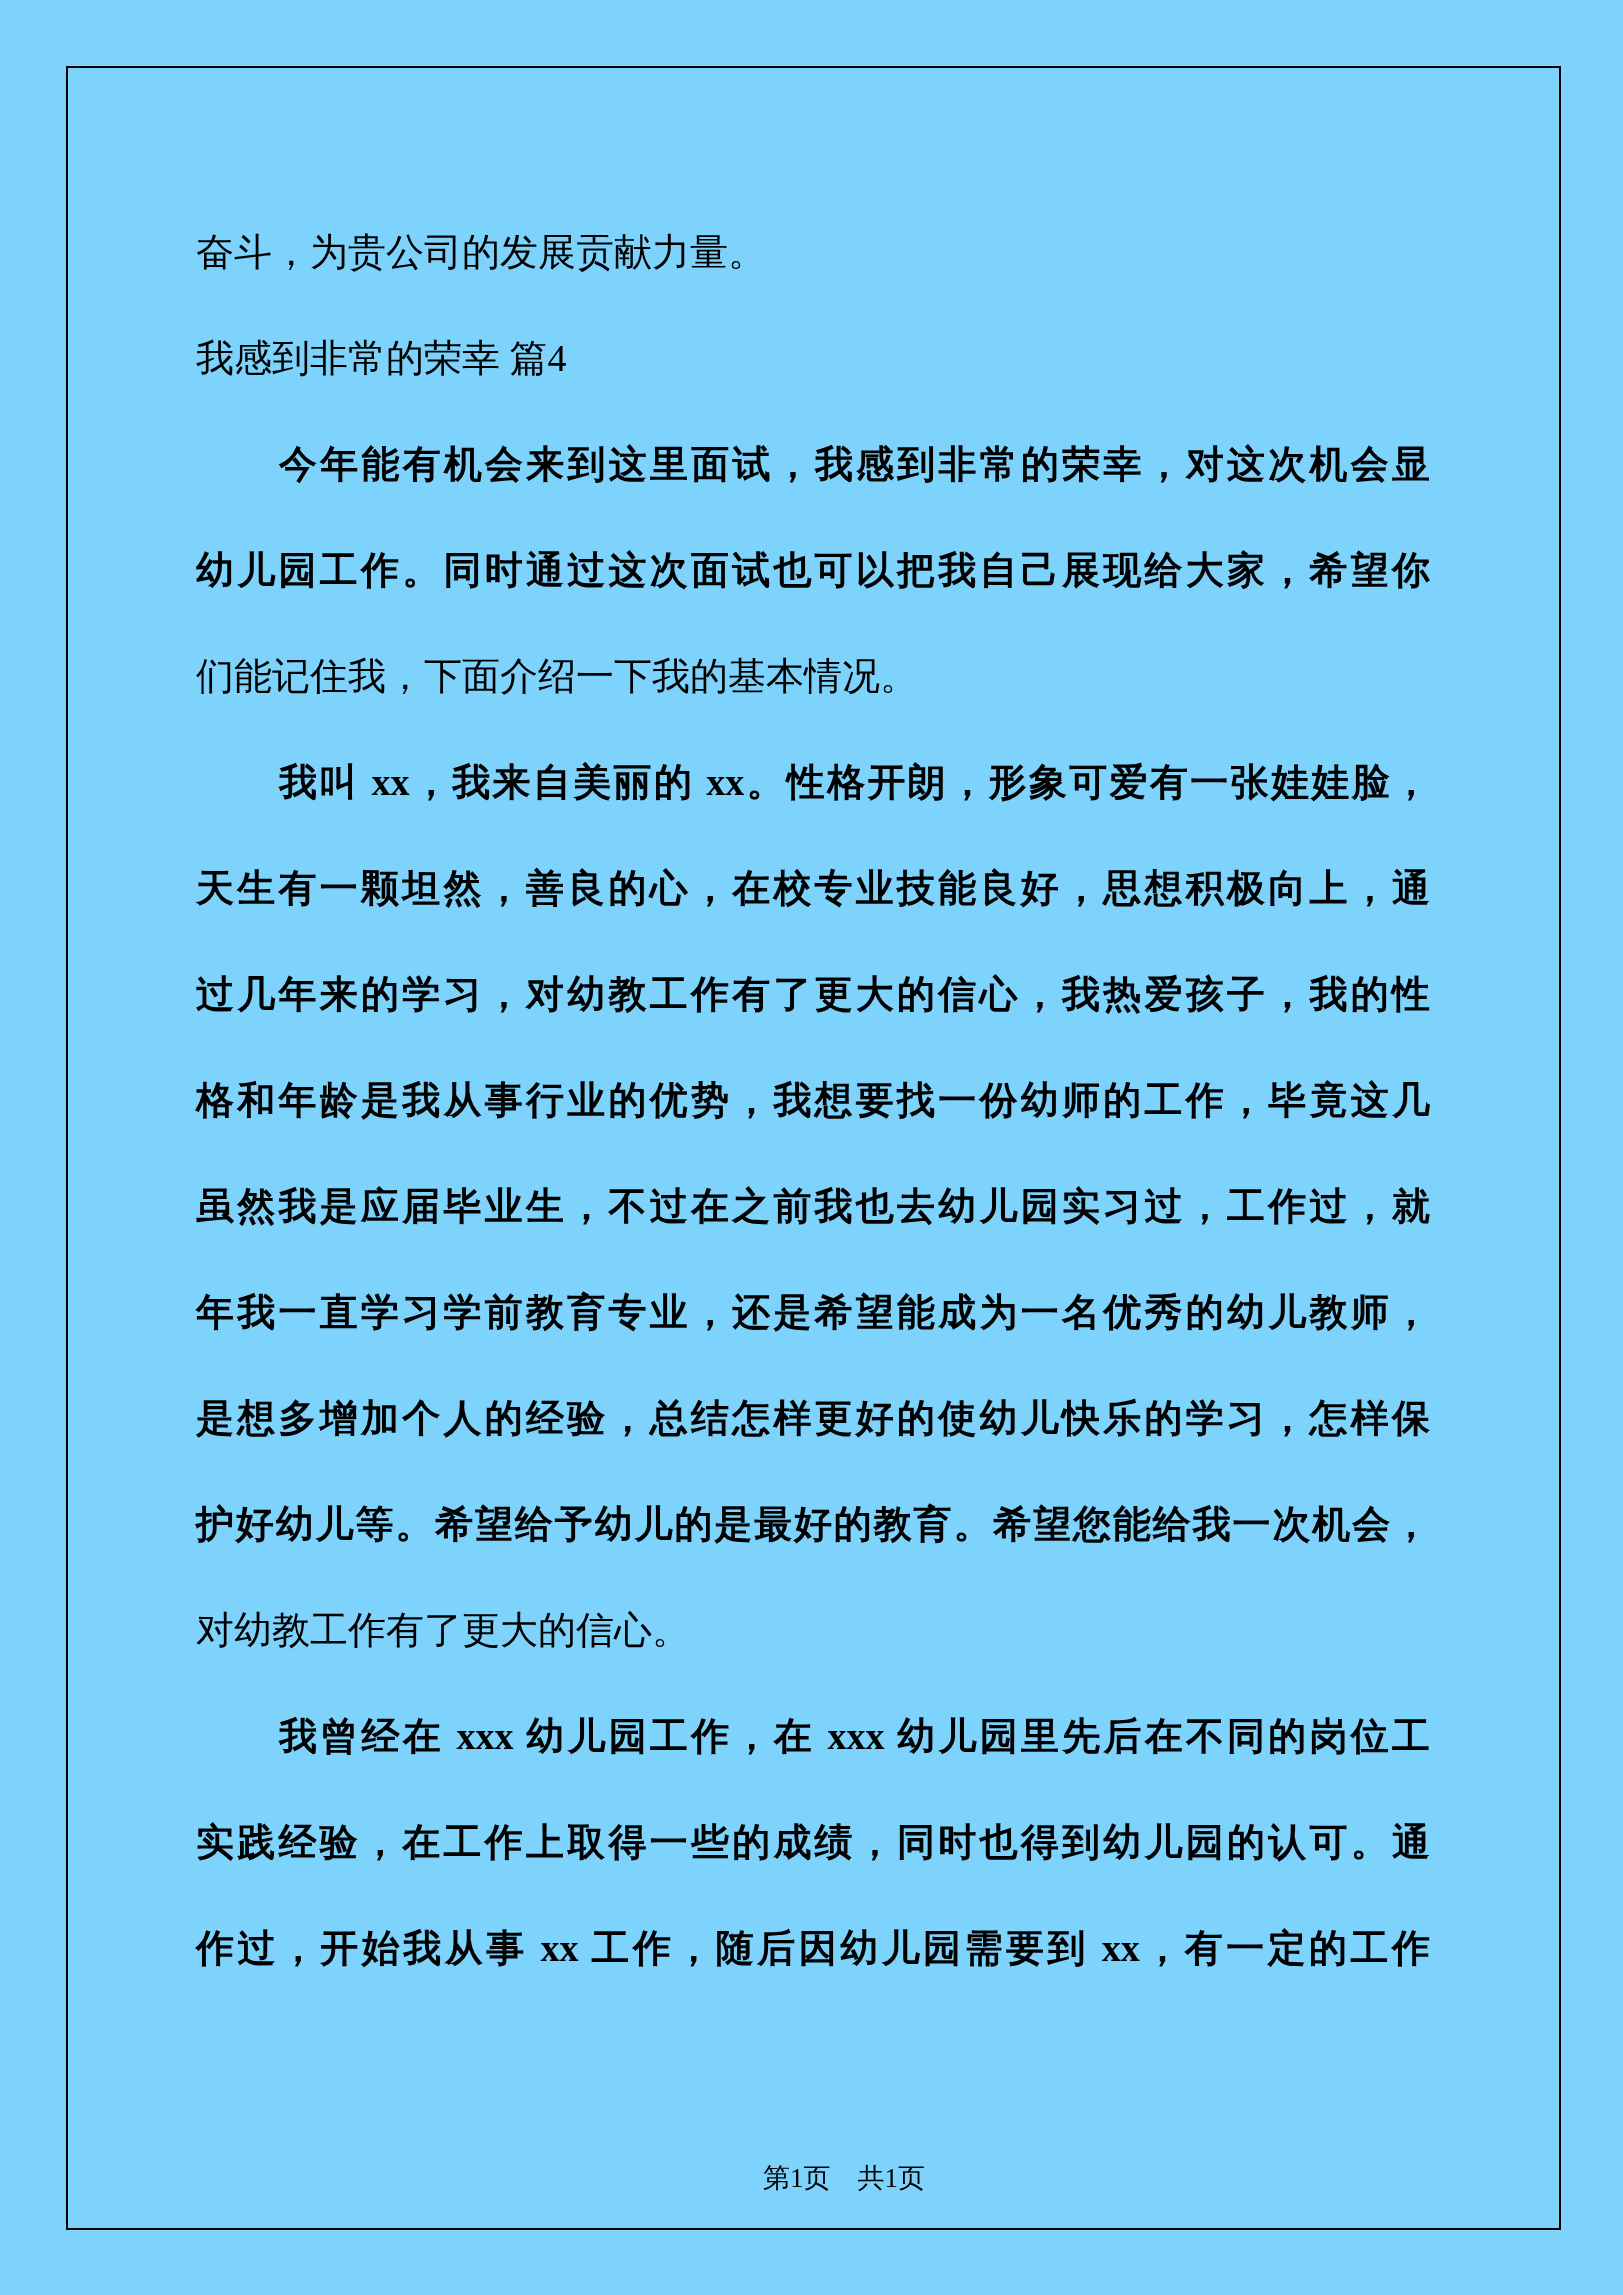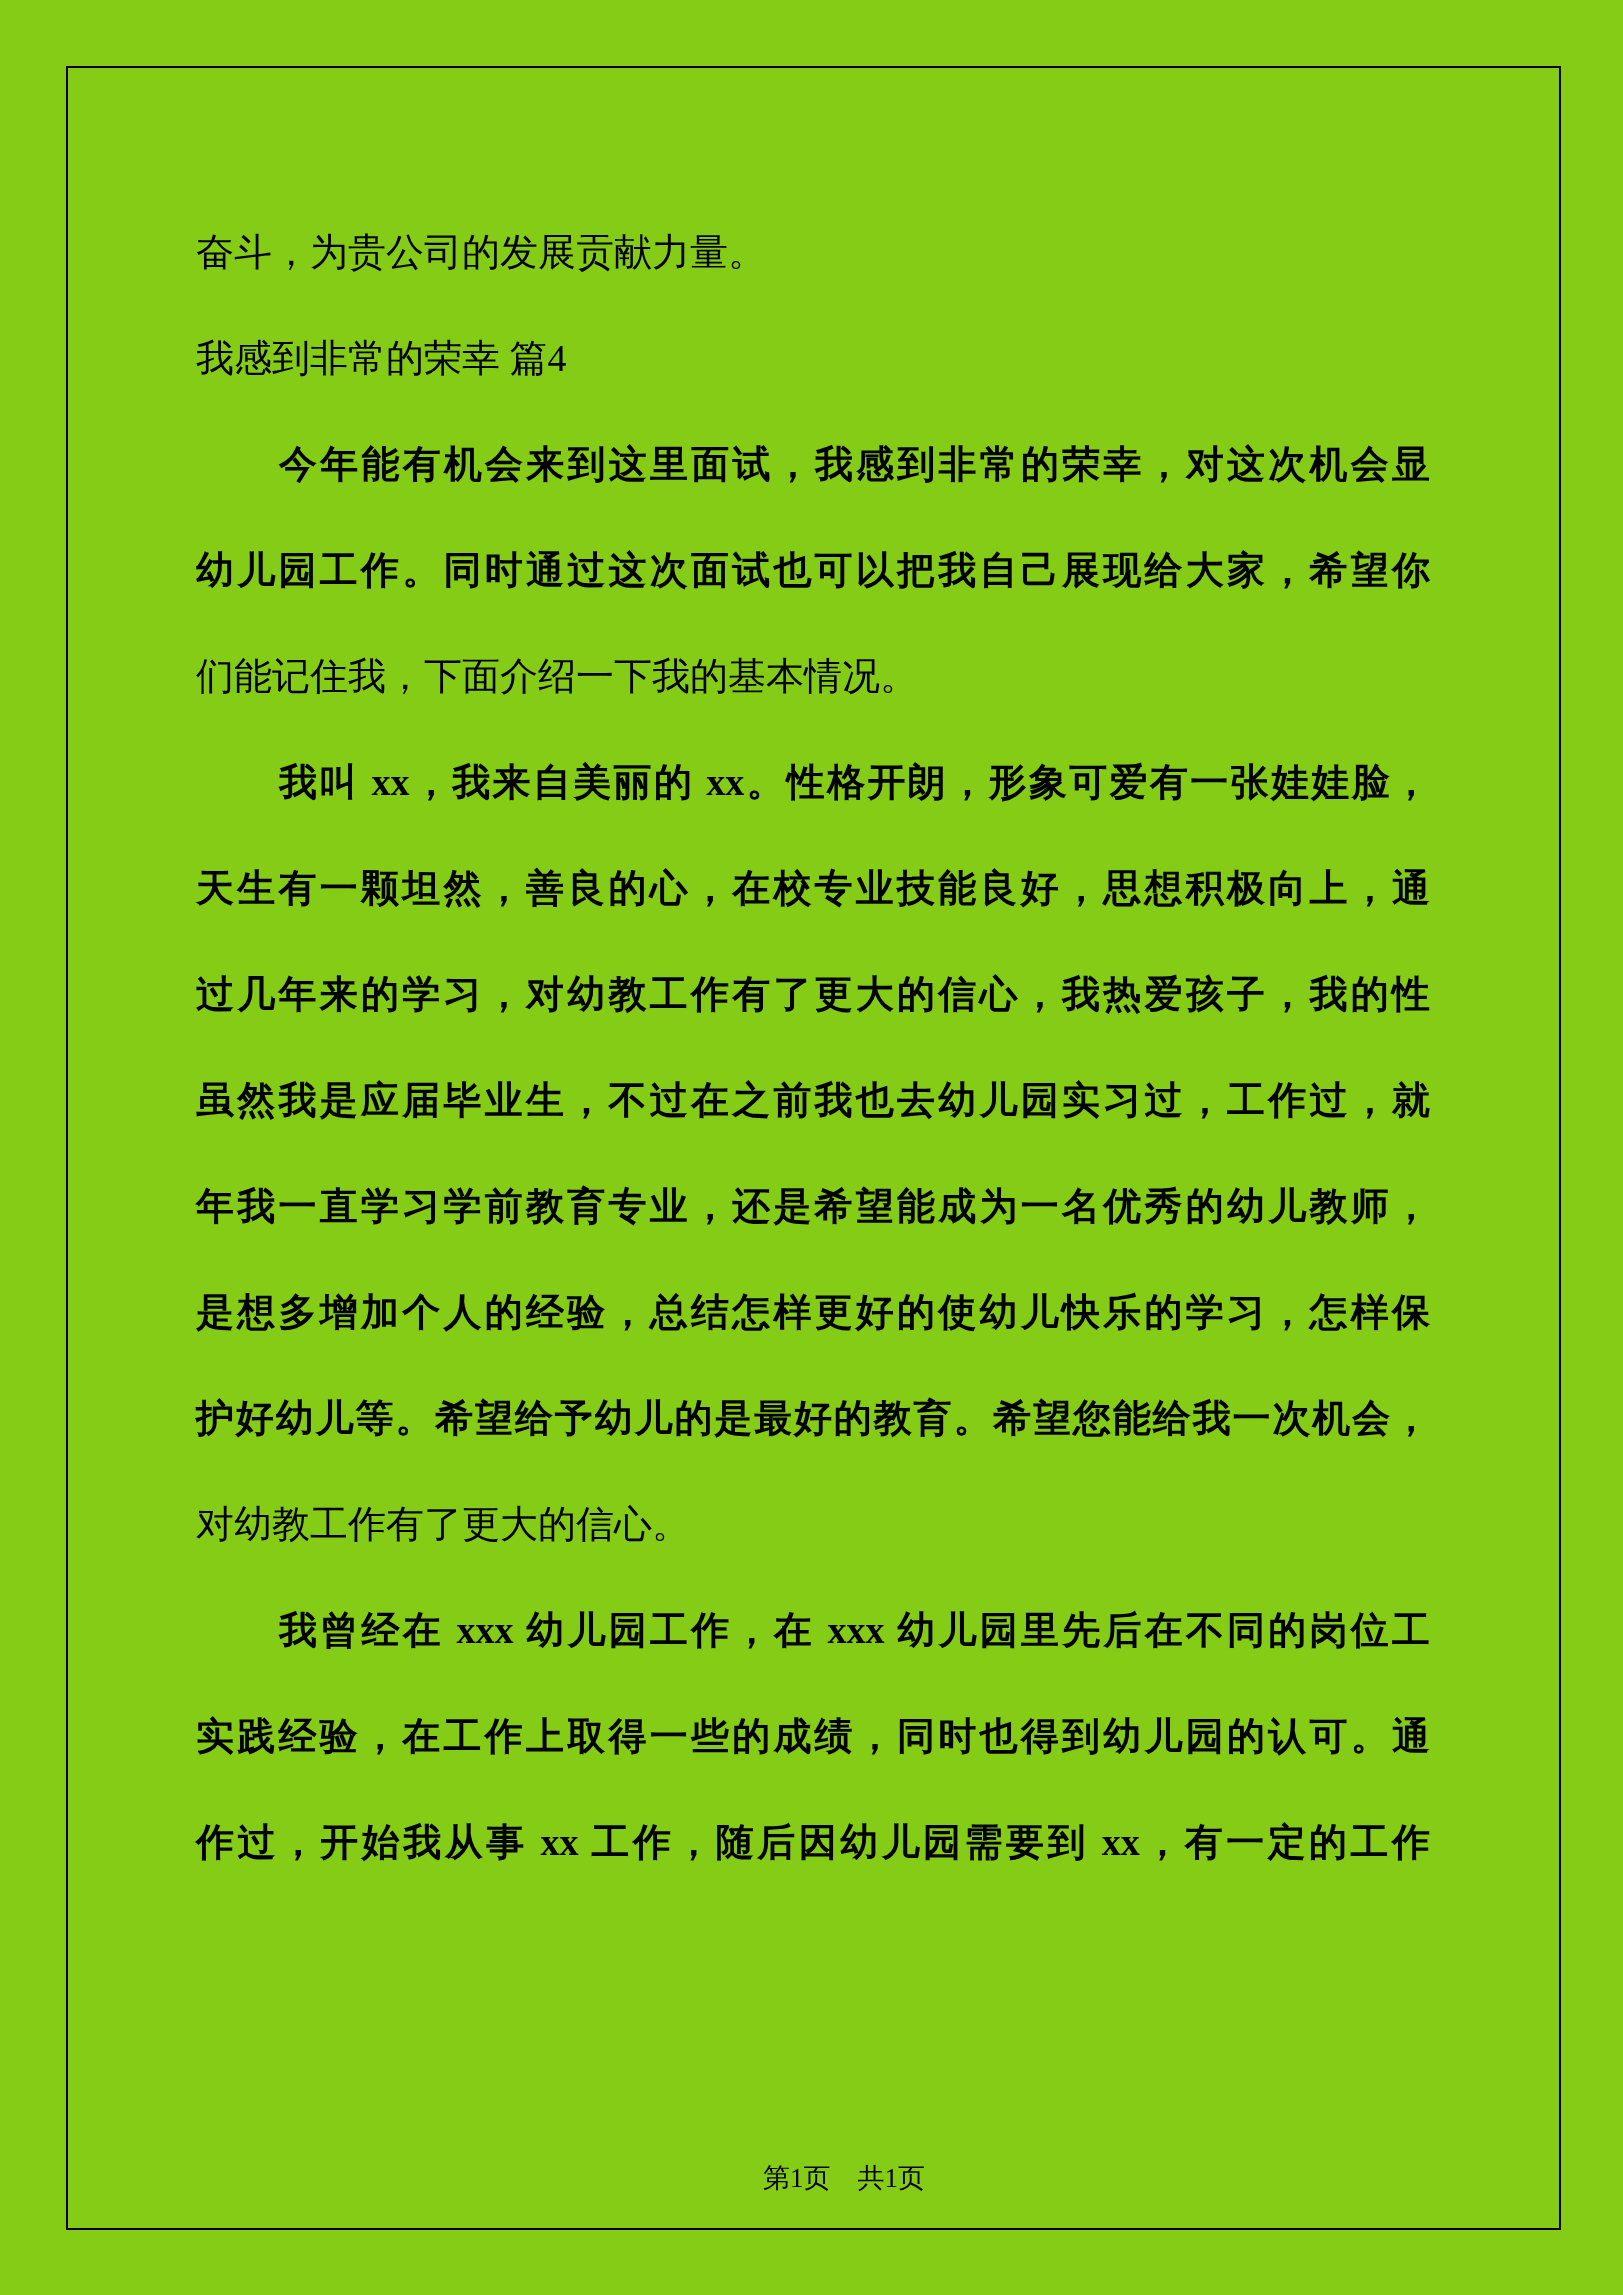--- a/index.html
+++ b/index.html
@@ -4,21 +4,21 @@
 <style>
   html, body {
     margin: 0;
     padding: 0;
     background: #ffffff;
   }
   .page {
     position: relative;
     width: 1623px;
     height: 2295px;
-    background: #84cc16;
+    background: #7dd3fc;
     color: #000000;
     font-family: "Liberation Serif", "DejaVu Serif", serif;
     overflow: hidden;
   }
   .frame {
     position: absolute;
     left: 66px;
     top: 66px;
     width: 1495px;
     height: 2164px;
@@ -67,20 +67,21 @@
   <div class="frame"></div>
   <div class="content">
       <div class="line">奋斗，为贵公司的发展贡献力量。</div>
       <div class="line">我感到非常的荣幸 篇4</div>
       <div class="line indent justify">今年能有机会来到这里面试，我感到非常的荣幸，对这次机会显</div>
       <div class="line justify">幼儿园工作。同时通过这次面试也可以把我自己展现给大家，希望你</div>
       <div class="line">们能记住我，下面介绍一下我的基本情况。</div>
       <div class="line indent justify">我叫 xx，我来自美丽的 xx。性格开朗，形象可爱有一张娃娃脸，</div>
       <div class="line justify">天生有一颗坦然，善良的心，在校专业技能良好，思想积极向上，通</div>
       <div class="line justify">过几年来的学习，对幼教工作有了更大的信心，我热爱孩子，我的性</div>
+      <div class="line justify">格和年龄是我从事行业的优势，我想要找一份幼师的工作，毕竟这几</div>
       <div class="line justify">虽然我是应届毕业生，不过在之前我也去幼儿园实习过，工作过，就</div>
       <div class="line justify">年我一直学习学前教育专业，还是希望能成为一名优秀的幼儿教师，</div>
       <div class="line justify">是想多增加个人的经验，总结怎样更好的使幼儿快乐的学习，怎样保</div>
       <div class="line justify">护好幼儿等。希望给予幼儿的是最好的教育。希望您能给我一次机会，</div>
       <div class="line">对幼教工作有了更大的信心。</div>
       <div class="line indent justify">我曾经在 xxx 幼儿园工作，在 xxx 幼儿园里先后在不同的岗位工</div>
       <div class="line justify">实践经验，在工作上取得一些的成绩，同时也得到幼儿园的认可。通</div>
       <div class="line justify">作过，开始我从事 xx 工作，随后因幼儿园需要到 xx，有一定的工作</div>
     </div>
   <div class="footer">

